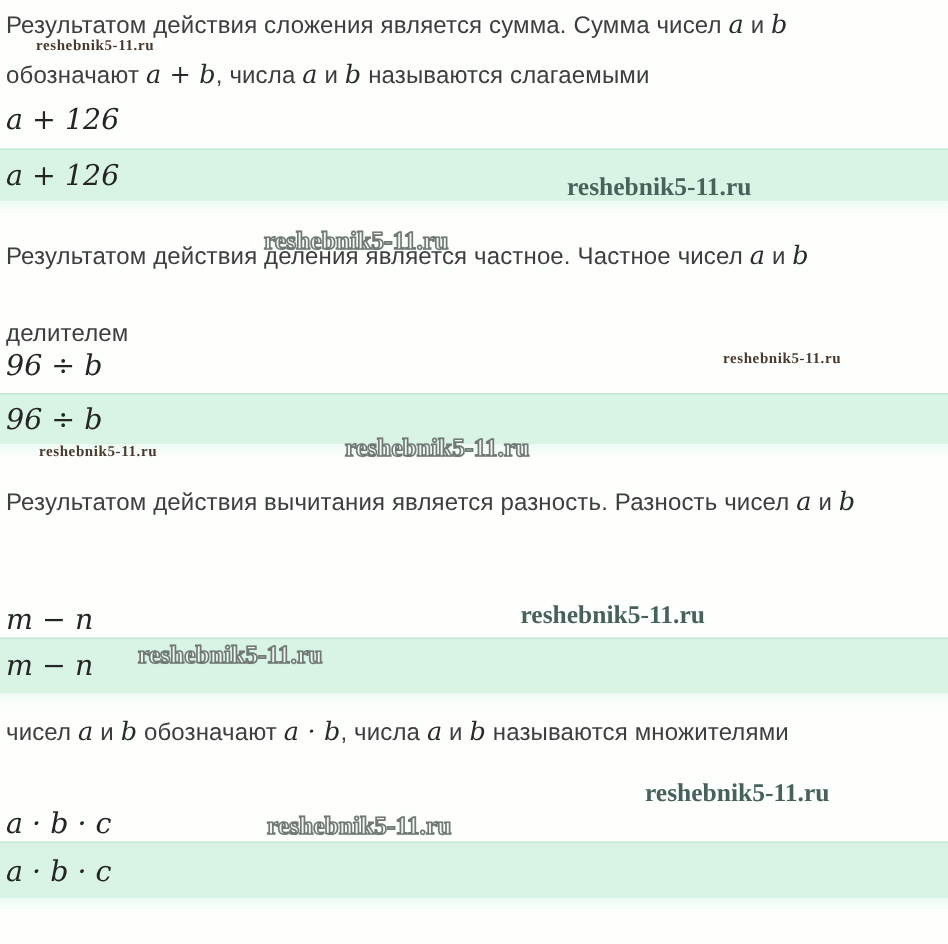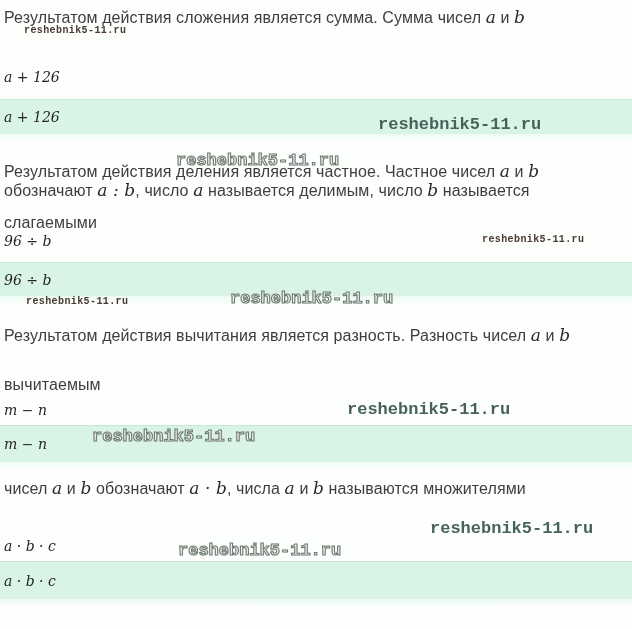--- a/index.html
+++ b/index.html
@@ -25,40 +25,40 @@
   .text-line .math, .math{
     font-family:"DejaVu Serif",serif;
     font-style:italic;
     font-size:17px;
     color:#2a2a2a;
   }
   .formula{
     position:absolute;left:4px;
     font-family:"DejaVu Serif",serif;
     font-style:italic;
-    font-size:14px;
+    font-size:19px;
     color:#252525;
     white-space:nowrap;
     z-index:2;
   }
   .band{
     position:absolute;left:0;width:632px;
     background:var(--hl-col,#d9f4e5);
     border-top:1px solid rgba(170,215,195,.45);
     display:flex;align-items:center;
     z-index:1;
   }
   .band::after{
     content:"";position:absolute;left:0;right:0;top:100%;height:9px;
     background:linear-gradient(#edfaf3,rgba(255,255,255,0));
   }
   .band .formula{position:static;margin-left:4px;}
   .wm{
     position:absolute;
-    font-family:Liberation Mono, monospace;
+    font-family:Liberation Serif, serif;
     font-weight:bold;
     white-space:nowrap;
     z-index:3;
     user-select:none;
   }
   .wm-a{font-size:10px;letter-spacing:.4px;color:var(--wm-dark,#49392f);}
   .wm-b{font-size:17px;color:var(--wm-teal,#47625a);text-shadow:0 0 1px rgba(255,255,255,.35);}
   .wm-c{
     font-size:17px;
     color:#f3f6f1;
@@ -66,40 +66,39 @@
     text-shadow:0 0 1px rgba(90,100,95,.6);
   }
 </style>
 </head>
 <body>
 
 <div class="page" style="--page-bg: #fdfffd; --hl-col: #d9f4e5; --text-col: #3e3e3e; --wm-dark: #49392f; --wm-teal: #47625a;">
 
   <div class="text-line" style="top:6px"><span>Результатом действия сложения является сумма. Сумма чисел </span><span class="math">a</span><span> и </span><span class="math">b</span></div>
   <div class="wm wm-a" style="left:24px;top:25px">reshebnik5-11.ru</div>
+  <div class="text-line" style="top:39px"><span>обозначают </span><span class="math">a + b</span><span>, числа </span><span class="math">a</span><span> и </span><span class="math">b</span><span> называются слагаемыми</span></div>
   <div class="formula" style="top:69px">a + 126</div>
   <div class="band" style="top:99px;height:34px">
     <span class="formula">a + 126</span>
   </div>
   <div class="wm wm-b" style="left:378px;top:115px">reshebnik5-11.ru</div>
 
   <div class="text-line" style="top:160px"><span>Результатом действия деления является частное. Частное чисел </span><span class="math">a</span><span> и </span><span class="math">b</span></div>
   <div class="wm wm-c" style="left:176px;top:151px">reshebnik5-11.ru</div>
-  <div class="text-line" style="top:179px"><span>обозначают </span><span class="math">a : b</span><span>, число </span><span class="math">a</span><span> называется делимым, число </span><span class="math">b</span><span> называется</span></div>
-  <div class="text-line" style="top:212px">слагаемыми</div>
+  <div class="text-line" style="top:212px">делителем</div>
   <div class="formula" style="top:233px">96 ÷ b</div>
   <div class="wm wm-a" style="left:482px;top:234px">reshebnik5-11.ru</div>
   <div class="band" style="top:262px;height:33px">
     <span class="formula">96 ÷ b</span>
   </div>
   <div class="wm wm-a" style="left:26px;top:296px">reshebnik5-11.ru</div>
   <div class="wm wm-c" style="left:230px;top:289px">reshebnik5-11.ru</div>
 
   <div class="text-line" style="top:324px"><span>Результатом действия вычитания является разность. Разность чисел </span><span class="math">a</span><span> и </span><span class="math">b</span></div>
-  <div class="text-line" style="top:374px">вычитаемым</div>
   <div class="formula" style="top:402px">m − n</div>
   <div class="wm wm-b" style="left:347px;top:400px">reshebnik5-11.ru</div>
   <div class="band" style="top:425px;height:36px">
     <span class="formula">m − n</span>
   </div>
   <div class="wm wm-c" style="left:92px;top:427px">reshebnik5-11.ru</div>
 
   <div class="text-line" style="top:477px"><span>чисел </span><span class="math">a</span><span> и </span><span class="math">b</span><span> обозначают </span><span class="math">a · b</span><span>, числа </span><span class="math">a</span><span> и </span><span class="math">b</span><span> называются множителями</span></div>
   <div class="wm wm-b" style="left:430px;top:519px">reshebnik5-11.ru</div>
   <div class="formula" style="top:538px">a · b · c</div>

